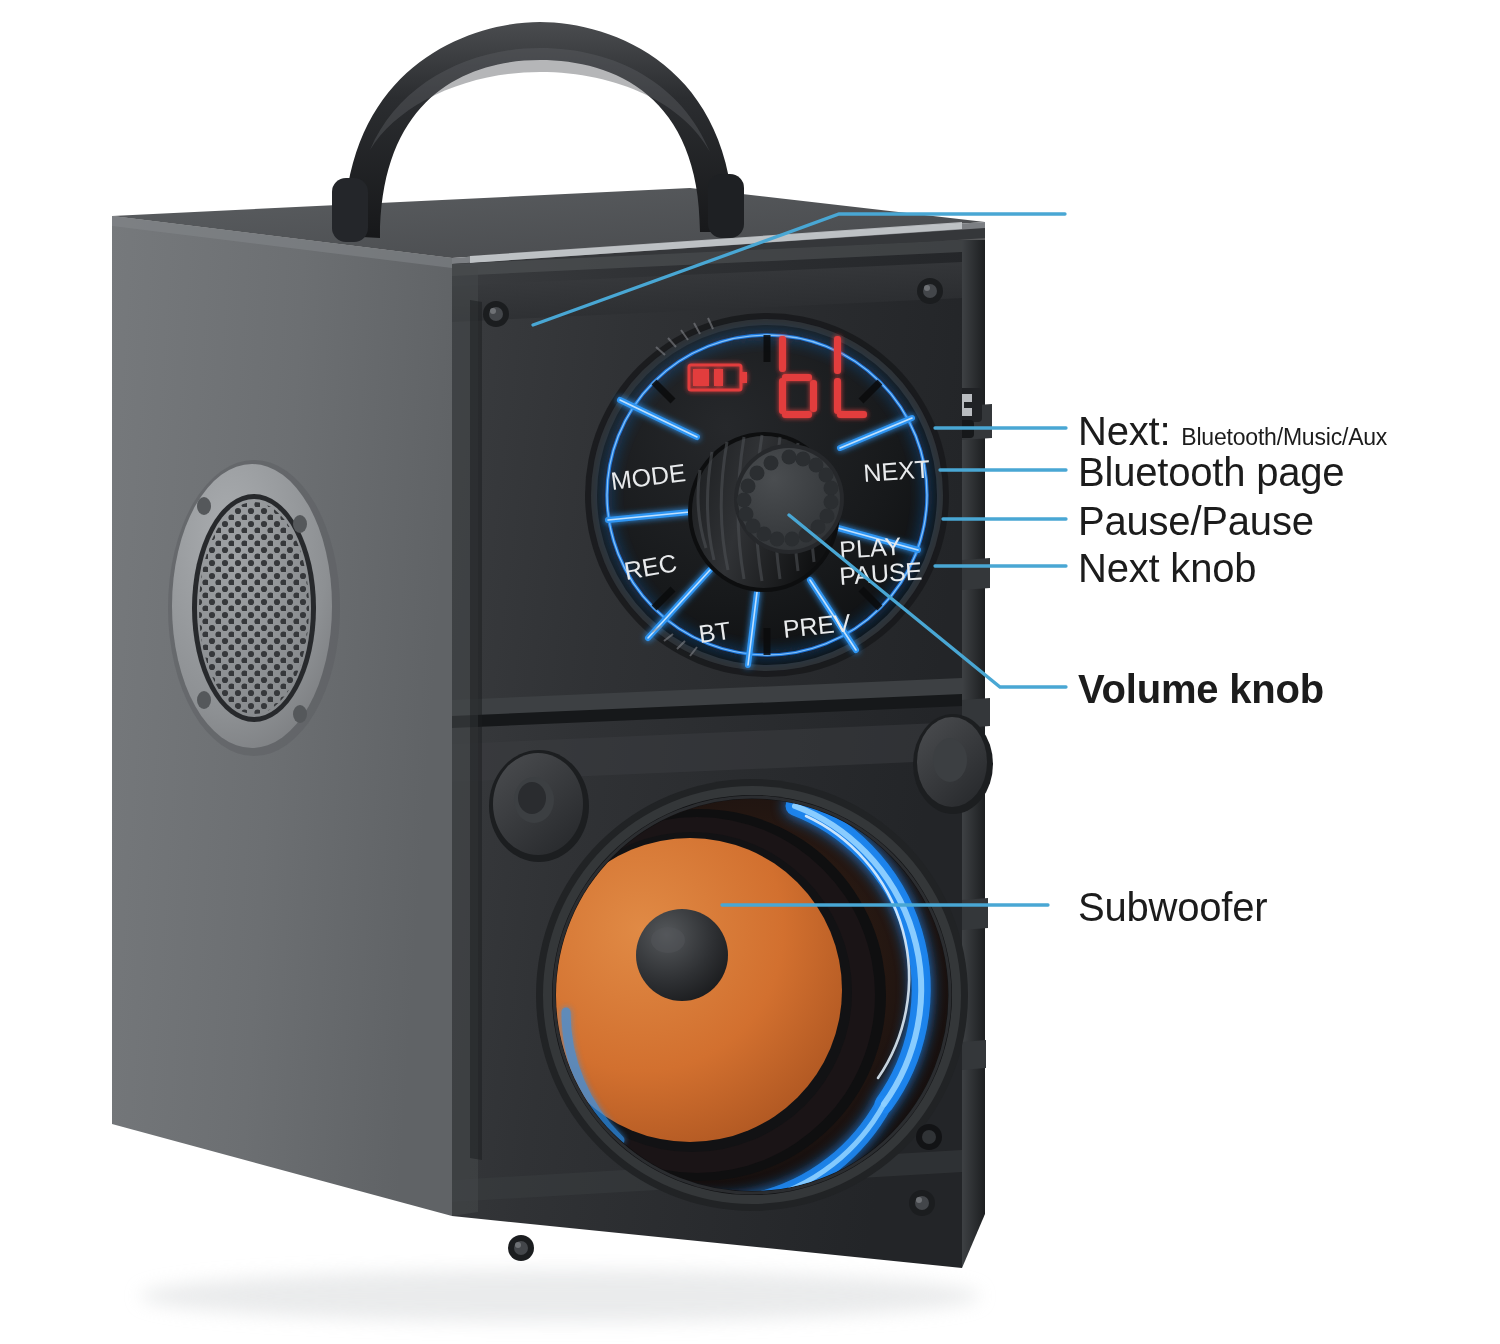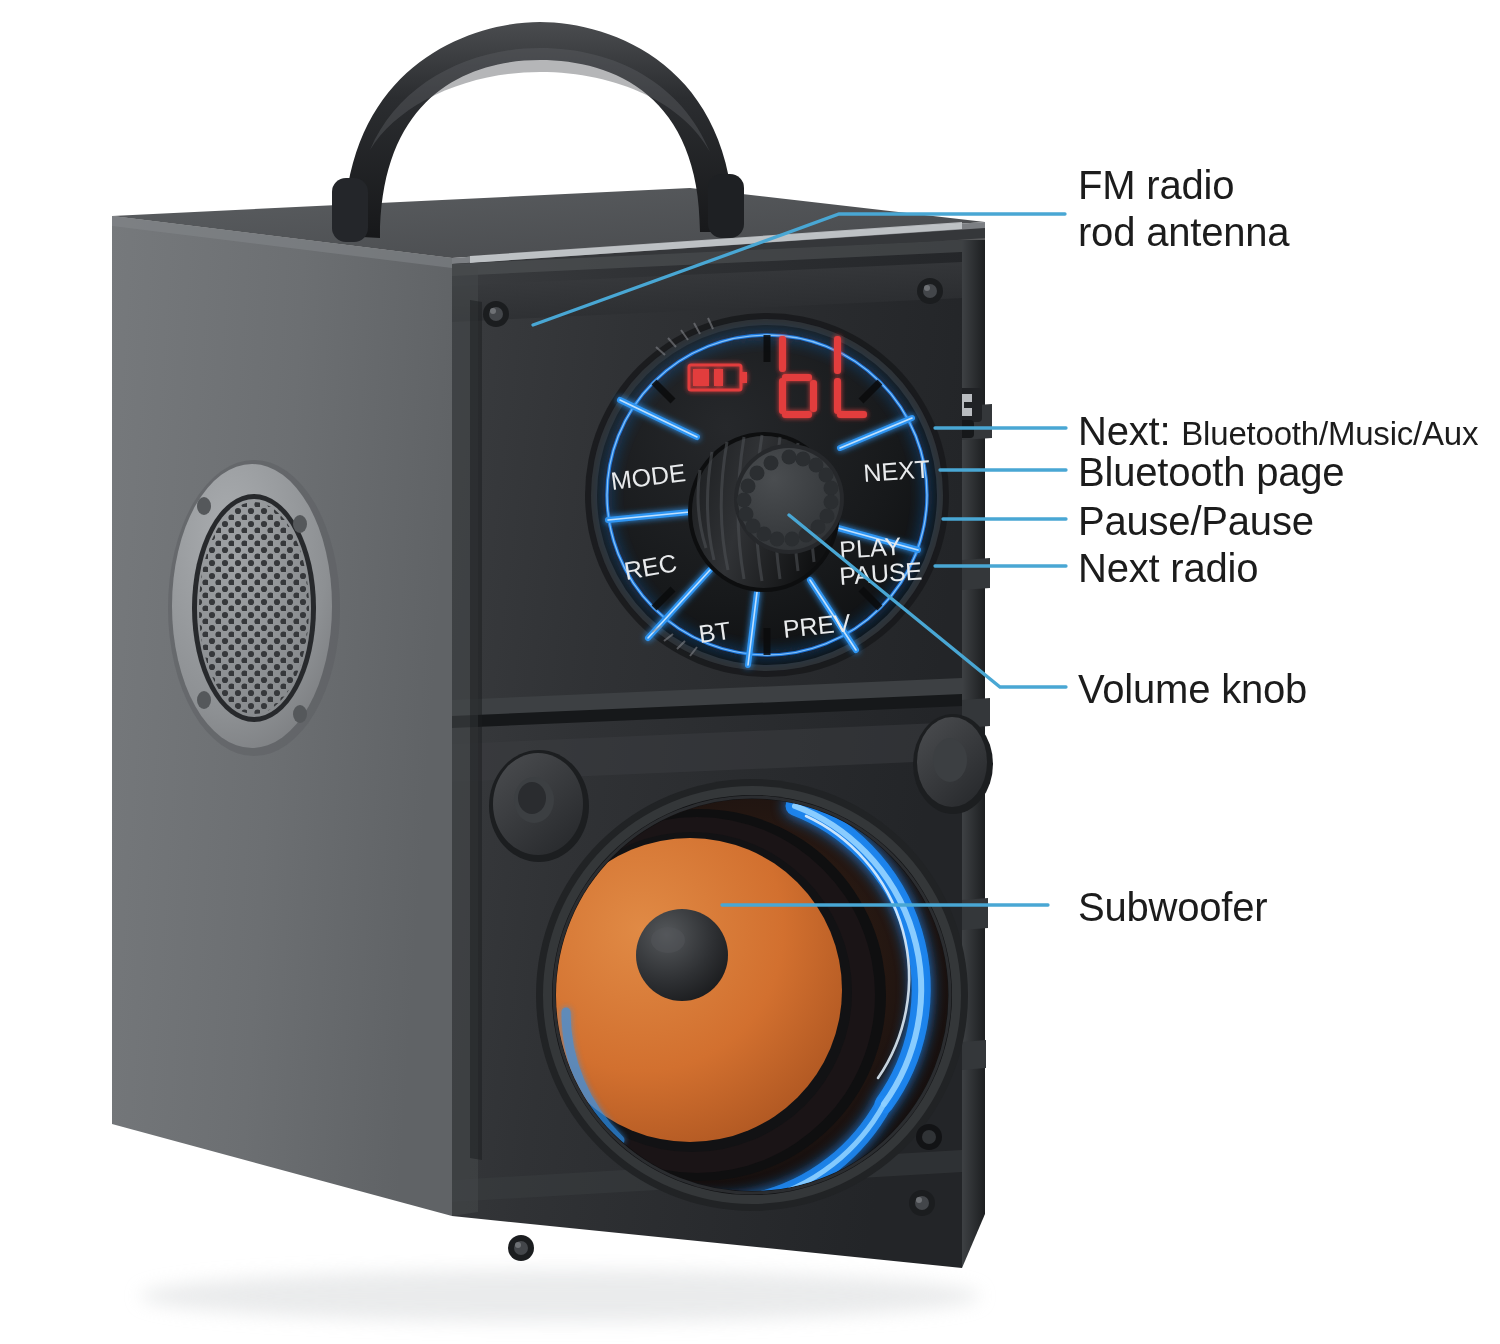--- a/index.html
+++ b/index.html
@@ -4,21 +4,21 @@
 <style>
   html,body{margin:0;padding:0;background:#ffffff;}
   body{width:1500px;height:1344px;overflow:hidden;
        font-family:"Liberation Sans","DejaVu Sans",sans-serif;}
   #stage{position:relative;width:1500px;height:1344px;background:#fff;}
   svg{display:block;}
   .callout{position:absolute;color:#1c1c1c;white-space:nowrap;
            font-family:"Liberation Sans","DejaVu Sans",sans-serif;
            font-weight:400;letter-spacing:-0.2px;}
   .big{font-size:40px;line-height:47px;}
-  .sub{font-size:33px;}
+  .sub{font-size:23px;}
 </style>
 </head>
 <body>
 
 <div id="stage">
 
   <svg width="1500" height="1344" viewBox="0 0 1500 1344">
     <defs>
       <linearGradient id="gSide" x1="0" y1="0" x2="1" y2="0.2">
         <stop offset="0" stop-color="#76797c"></stop>
@@ -392,33 +392,29 @@
       <polyline points="533,325 839,214 1065,214"></polyline>
       <polyline points="935,428 1066,428"></polyline>
       <polyline points="940,470 1066,470"></polyline>
       <polyline points="943,519 1066,519"></polyline>
       <polyline points="935,566 1066,566"></polyline>
       <polyline points="789,515 1000,687 1066,687"></polyline>
       <polyline points="722,905 1048,905"></polyline>
     </g>
   </svg>
 
-  <div class="callout big" style="left:1078px;top:162px;">
-    <div>FM radio</div>
-    <div>rod antenna</div>
-  </div>
 
   <div class="callout big" style="left:1078px;top:408px;">
     <span>Next:</span>
     <span class="sub">Bluetooth/Music/Aux</span>
   </div>
 
   <div class="callout big" style="left:1078px;top:449px;">Bluetooth page</div>
 
   <div class="callout big" style="left:1078px;top:498px;">Pause/Pause</div>
 
-  <div class="callout big" style="left:1078px;top:545px;">Next radio</div>
-
-  <div class="callout big" style="left:1078px;top:666px;">Volume knob</div>
+  <div class="callout big" style="left:1078px;top:545px;">Next knob</div>
+
+  <div class="callout big" style="left:1078px;top:666px;font-weight:bold;">Volume knob</div>
 
   <div class="callout big" style="left:1078px;top:884px;">Subwoofer</div>
 
 </div>
 
 </body></html>

